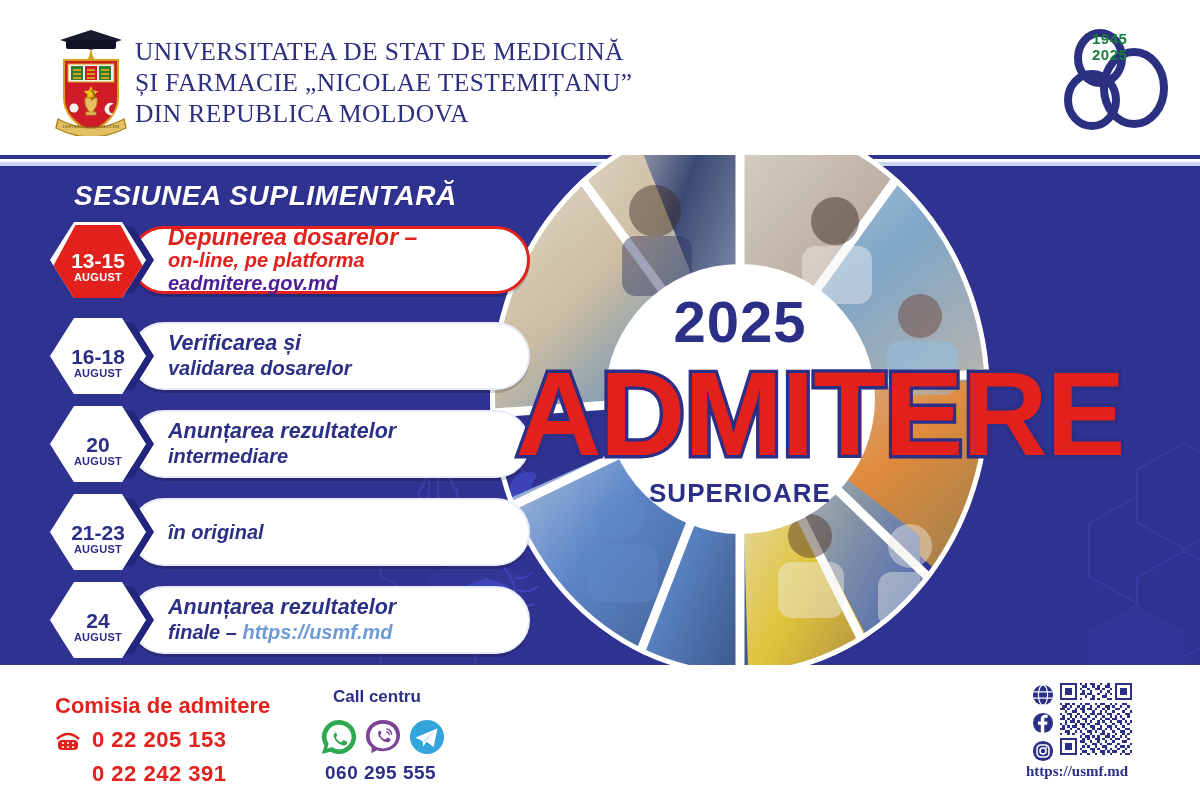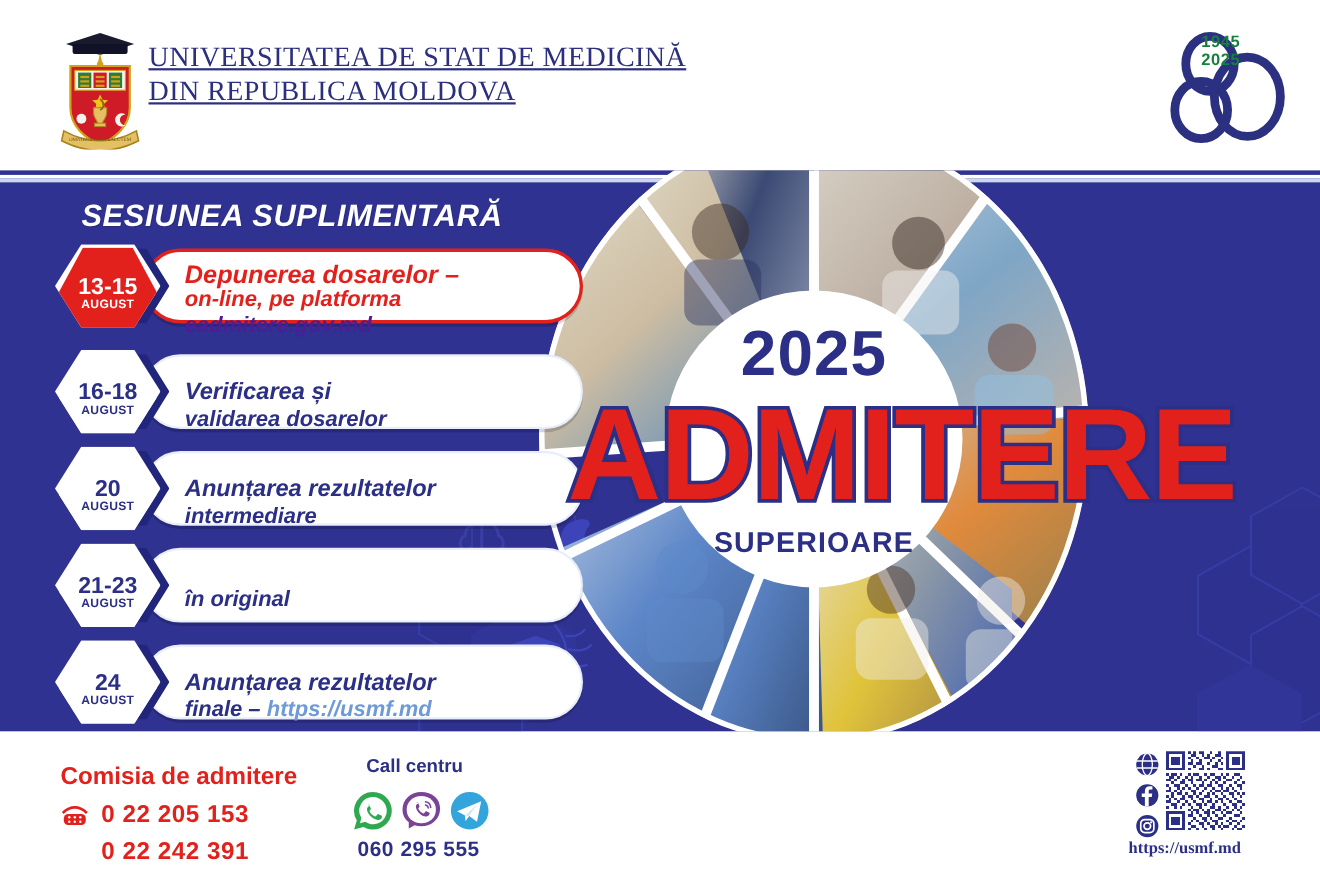--- a/index.html
+++ b/index.html
@@ -6,21 +6,21 @@
   body{font-family:"Liberation Sans",sans-serif;}
   #poster{
     position:relative;width:1200px;height:800px;overflow:hidden;background:#ffffff;
   }
 
   
   .header{position:absolute;left:0;top:0;width:1200px;height:155px;background:#fff;}
   .crest{position:absolute;left:52px;top:24px;width:78px;height:112px;}
   .uni-title{position:absolute;left:135px;top:36px;width:620px;
     color:#2b2f7e;font-family:"Liberation Serif",serif;font-size:25.5px;
-    line-height:31px;letter-spacing:.4px;font-weight:400;text-decoration:underline;}
+    line-height:31px;letter-spacing:.4px;font-weight:400;}
   .uni-title span{display:block;white-space:nowrap;}
   .anniv{position:absolute;left:1052px;top:26px;width:120px;height:106px;}
   .anniv-years{position:absolute;left:1092px;top:31px;color:#15803d;
     font-size:15px;font-weight:bold;line-height:16px;text-align:left;letter-spacing:.5px;}
 
   
   .panel{position:absolute;left:0;top:155px;width:1200px;height:510px;
     background:#2f3290;overflow:hidden;}
   .panel-rule-a{position:absolute;left:0;top:0;width:1200px;height:4px;background:#2f3290;}
   .panel-rule-b{position:absolute;left:0;top:4px;width:1200px;height:3px;background:#ffffff;}
@@ -59,21 +59,21 @@
     clip-path:polygon(25% 0,75% 0,100% 50%,75% 100%,25% 100%,0 50%);
     background:#ffffff;display:flex;flex-direction:column;align-items:center;justify-content:center;}
   .badge.red .badge-in{background:#e2211c;}
   .badge.white .badge-in{background:#ffffff;}
   .badge-day{font-size:21px;font-weight:bold;line-height:21px;}
   .badge-mo{font-size:11px;font-weight:bold;line-height:13px;letter-spacing:.3px;}
   .badge.red .badge-day,.badge.red .badge-mo{color:#ffffff;}
   .badge.white .badge-day,.badge.white .badge-mo{color:#2b2f86;}
 
   .ttext{position:absolute;left:118px;top:50%;transform:translateY(-50%);
-    width:356px;font-style:italic;font-weight:bold;font-size:21.5px;line-height:25px;margin-top:13px;}
+    width:356px;font-style:italic;font-weight:bold;font-size:21.5px;line-height:25px;}
   .ttext.red-t{color:#e2211c;font-size:23px;line-height:23px;}
   .ttext .l2{display:block;font-size:20px;}
   .ttext .link{color:#4c1d95;}
   .ttext.navy-t{color:#2b2f86;}
   .ttext.navy-t .link{color:#6e9ad8;}
 
   
   .circle-wrap{position:absolute;left:490px;top:105px;width:500px;height:560px;}
   .collage{position:absolute;left:0;top:0;width:500px;height:560px;
     border-radius:50%/50%;overflow:hidden;}
@@ -138,20 +138,21 @@
       <rect x="34" y="88" width="10" height="3" fill="#e8c063" stroke="#b08a20" stroke-width="1"></rect>
       <path d="M39 66 c4 3 4 8 0 10" stroke="#8a6a12" stroke-width="1.6" fill="none"></path>
       <circle cx="22" cy="84" r="4.5" fill="#f4f2ec"></circle>
       <path d="M62 80 a6 6 0 1 0 0 10 a4.5 4.5 0 1 1 0 -10 Z" fill="#f4f2ec"></path>
       <path d="M6 95 q33 18 66 0 l2 9 q-35 18 -70 0 Z" fill="#e3c063" stroke="#a9821b" stroke-width="1.4"></path>
       <text x="39" y="104" font-size="4.6" fill="#6b5210" text-anchor="middle" font-family="Liberation Serif, serif">OMNIBUS ALIIS SALUTEM</text>
     </svg>
 
     <div class="uni-title">
       <span>UNIVERSITATEA DE STAT DE MEDICINĂ</span>
+      <span>ȘI FARMACIE „NICOLAE TESTEMIȚANU”</span>
       <span>DIN REPUBLICA MOLDOVA</span>
     </div>
 
     <svg class="anniv" viewBox="0 0 120 106">
       <g fill="none" stroke="#2b3180" stroke-width="8">
         <ellipse cx="48" cy="32" rx="22" ry="25"></ellipse>
         <ellipse cx="40" cy="74" rx="24" ry="26"></ellipse>
         <ellipse cx="82" cy="62" rx="30" ry="36"></ellipse>
       </g>
     </svg>

